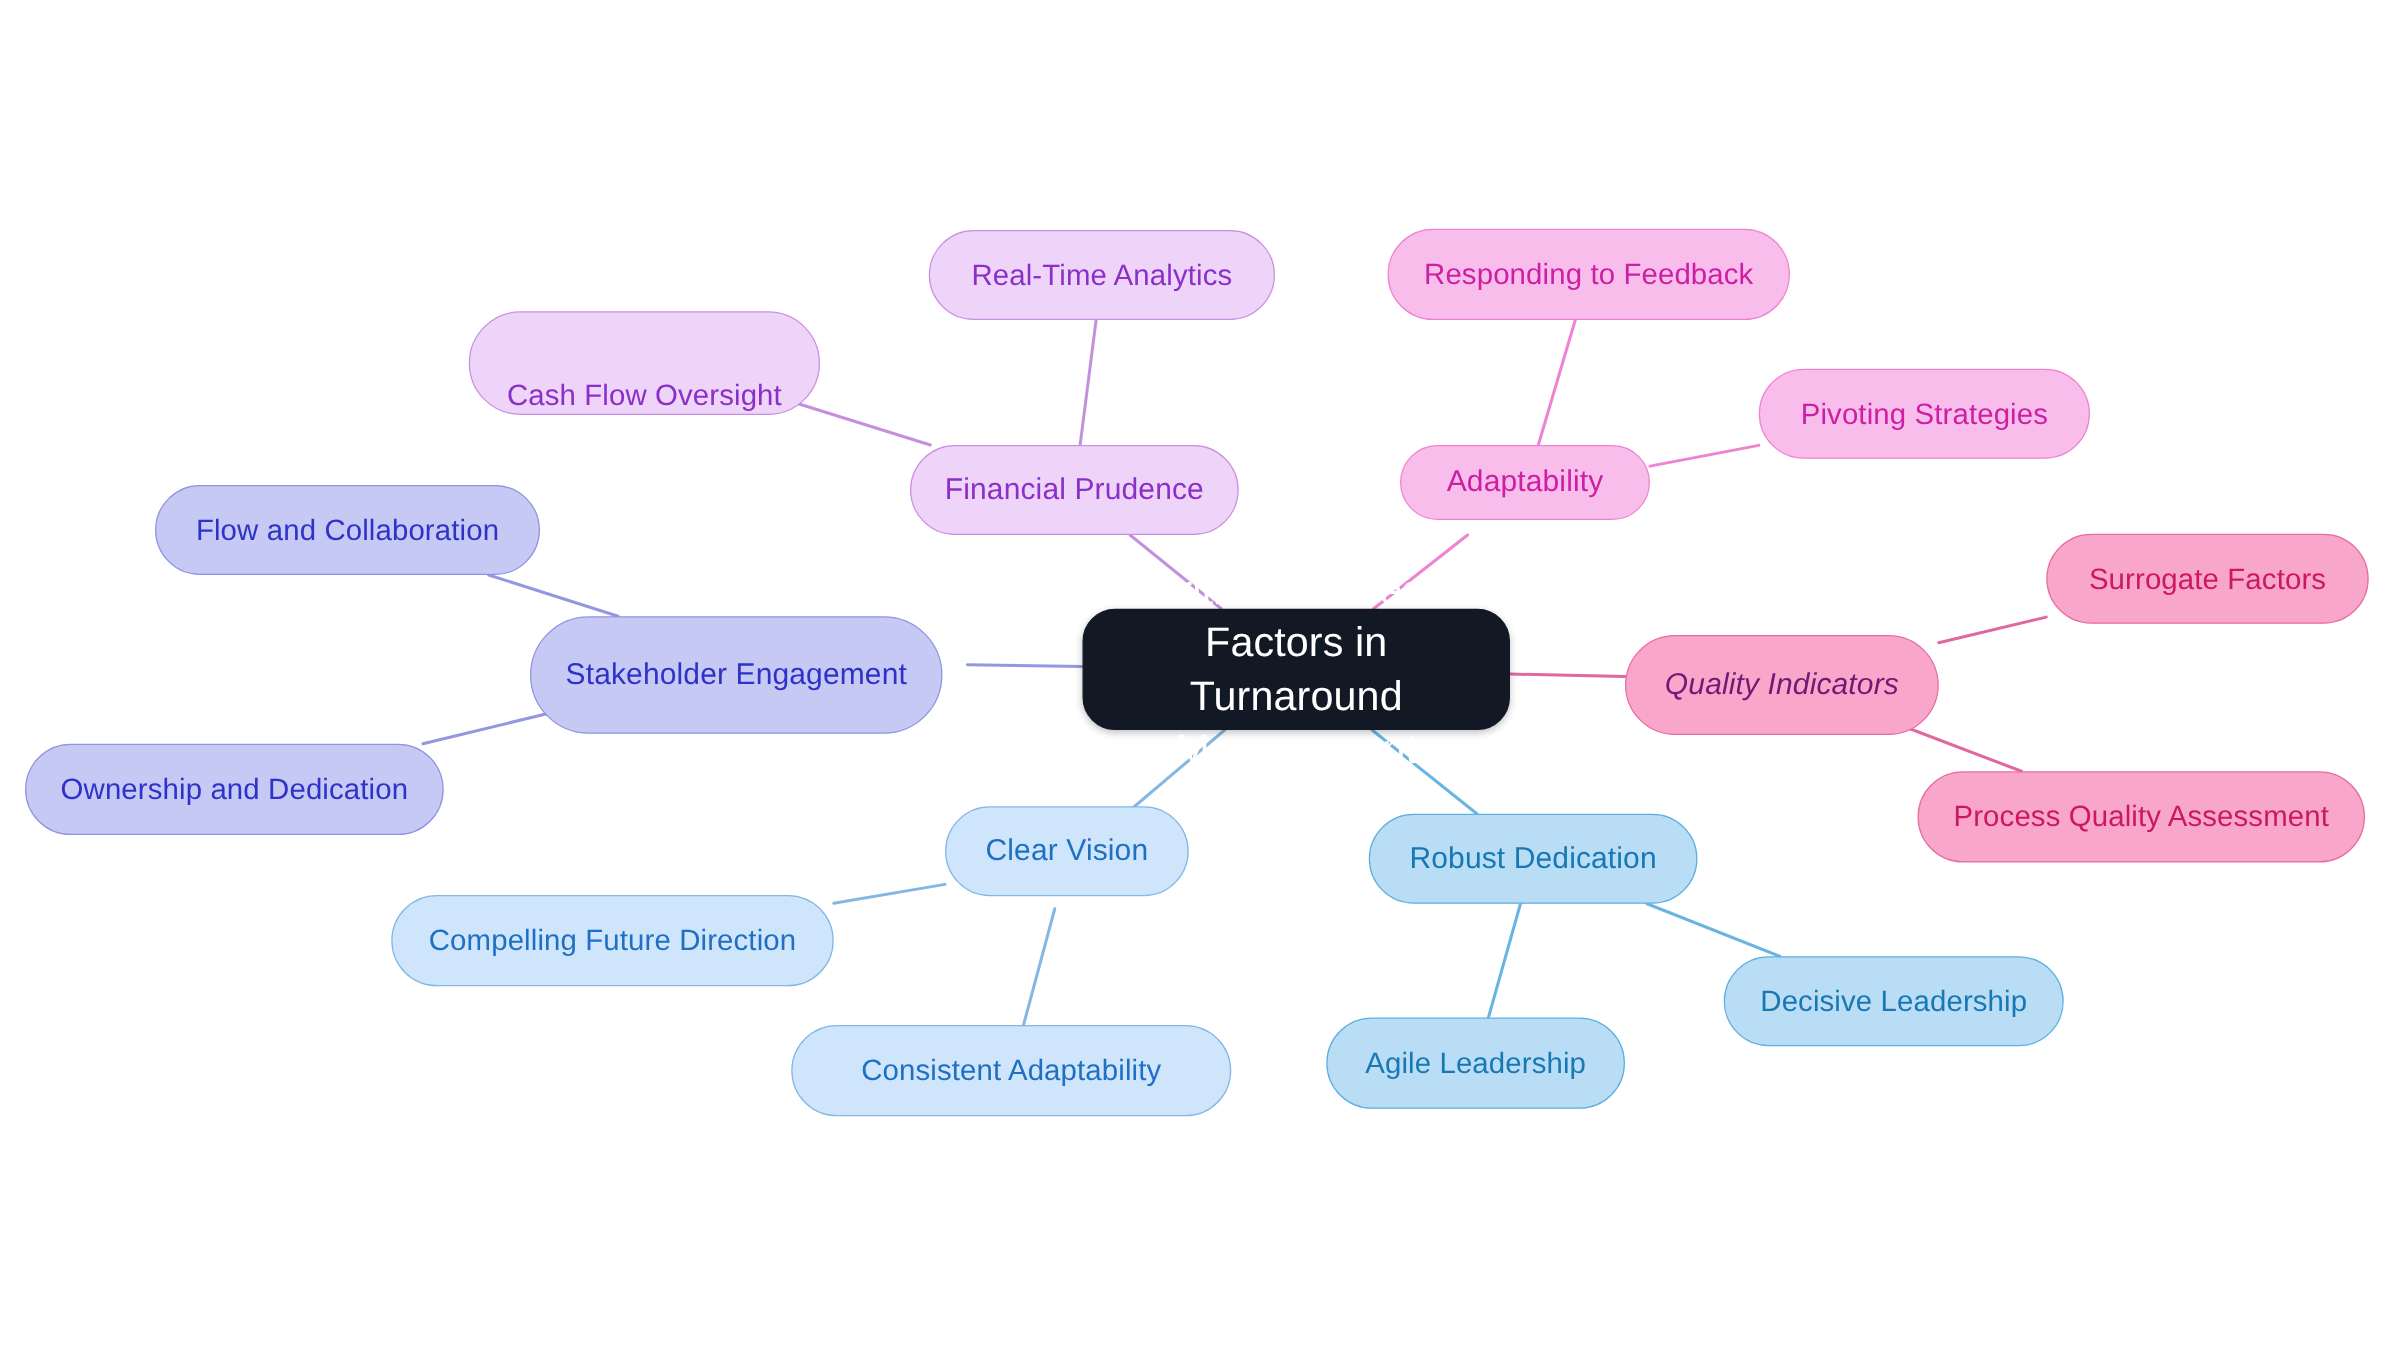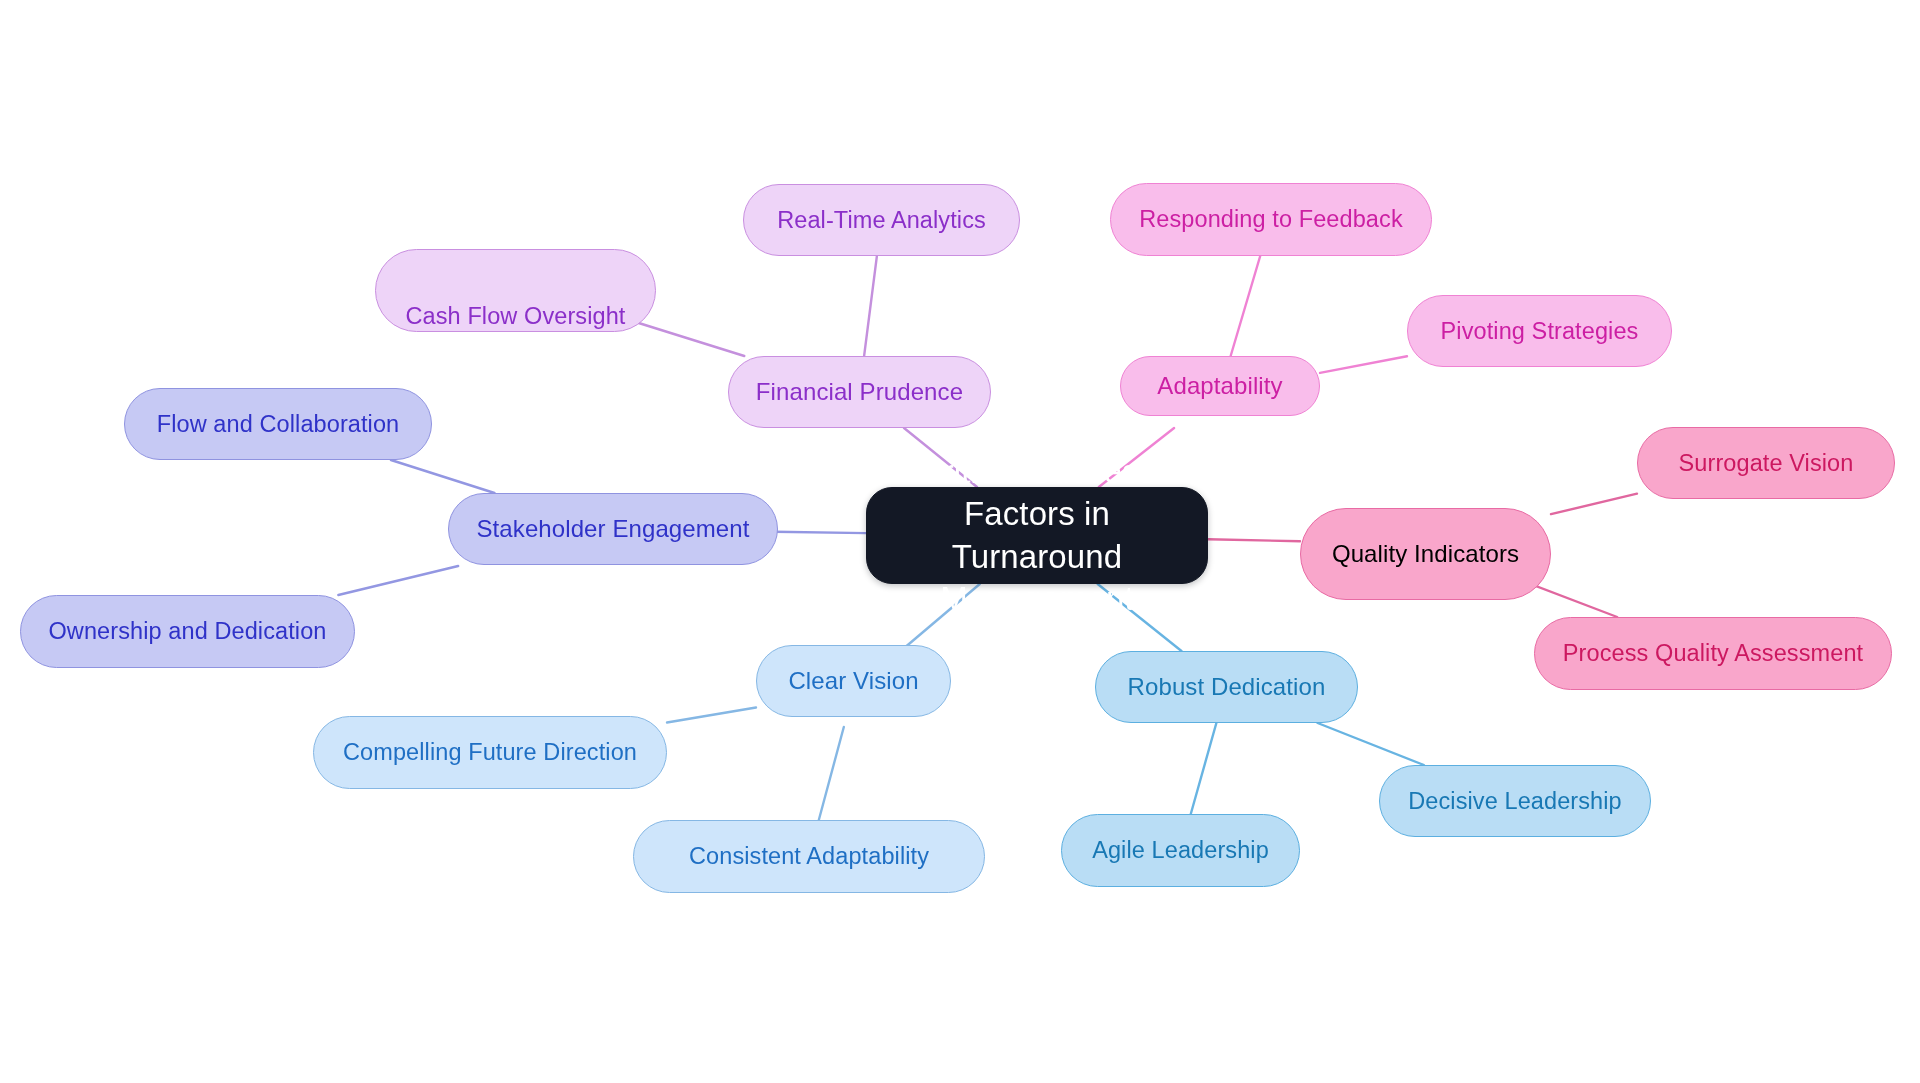--- a/index.html
+++ b/index.html
@@ -75,31 +75,31 @@
       <line x1="979.7668810289389" y1="584" x2="895.9823151125402" y2="655" stroke="#85b7e4" stroke-width="2.4" stroke-linecap="round"></line>
       <line x1="756" y1="707.4958734525447" x2="667" y2="722.5536451169188" stroke="#85b7e4" stroke-width="2.4" stroke-linecap="round"></line>
       <line x1="843.8202416918429" y1="727" x2="818.8141993957704" y2="820" stroke="#85b7e4" stroke-width="2.4" stroke-linecap="round"></line>
       <line x1="1097.6650165016501" y1="584" x2="1181.470297029703" y2="651" stroke="#68b4e2" stroke-width="2.4" stroke-linecap="round"></line>
       <line x1="1216.3715596330276" y1="723" x2="1190.769113149847" y2="814" stroke="#68b4e2" stroke-width="2.4" stroke-linecap="round"></line>
       <line x1="1317.6052631578948" y1="723" x2="1423.8947368421052" y2="765" stroke="#68b4e2" stroke-width="2.4" stroke-linecap="round"></line>
     </svg>
   <div id="node-layer">
       <div class="node node-root" style="left: 866px; top: 487px; width: 342px; height: 97px; background: rgb(19, 24, 37); border-color: rgb(19, 24, 37); color: rgb(255, 255, 255);"><span>Critical Success Factors in
 Turnaround Management</span></div>
-      <div class="node node-branch" style="left: 448px; top: 493px; width: 330px; height: 72px; background: rgb(198, 201, 244); border-color: rgb(143, 147, 224); color: rgb(47, 50, 200); align-items: center;"><span>Stakeholder Engagement</span></div>
+      <div class="node node-branch" style="left: 424px; top: 493px; width: 330px; height: 94px; background: rgb(198, 201, 244); border-color: rgb(143, 147, 224); color: rgb(47, 50, 200); align-items: center;"><span>Stakeholder Engagement</span></div>
       <div class="node node-leaf" style="left: 124px; top: 388px; width: 308px; height: 72px; background: rgb(198, 201, 244); border-color: rgb(143, 147, 224); color: rgb(47, 50, 200);"><span>Flow and Collaboration</span></div>
       <div class="node node-leaf" style="left: 20px; top: 595px; width: 335px; height: 73px; background: rgb(198, 201, 244); border-color: rgb(143, 147, 224); color: rgb(47, 50, 200); text-align: right;"><span>Ownership and Dedication</span></div>
       <div class="node node-branch" style="left: 728px; top: 356px; width: 263px; height: 72px; background: rgb(238, 212, 248); border-color: rgb(201, 143, 224); color: rgb(139, 47, 201);"><span>Financial Prudence</span></div>
       <div class="node node-leaf" style="left: 375px; top: 249px; width: 281px; height: 83px; background: rgb(238, 212, 248); border-color: rgb(201, 143, 224); color: rgb(139, 47, 201); align-items: flex-end;"><span>Cash Flow Oversight</span></div>
       <div class="node node-leaf" style="left: 743px; top: 184px; width: 277px; height: 72px; background: rgb(238, 212, 248); border-color: rgb(201, 143, 224); color: rgb(139, 47, 201);"><span>Real-Time Analytics</span></div>
       <div class="node node-branch" style="left: 1120px; top: 356px; width: 200px; height: 60px; background: rgb(249, 189, 235); border-color: rgb(239, 130, 211); color: rgb(204, 31, 163);"><span>Adaptability</span></div>
       <div class="node node-leaf" style="left: 1110px; top: 183px; width: 322px; height: 73px; background: rgb(249, 189, 235); border-color: rgb(239, 130, 211); color: rgb(204, 31, 163);"><span>Responding to Feedback</span></div>
       <div class="node node-leaf" style="left: 1407px; top: 295px; width: 265px; height: 72px; background: rgb(249, 189, 235); border-color: rgb(239, 130, 211); color: rgb(204, 31, 163);"><span>Pivoting Strategies</span></div>
-      <div class="node node-branch" style="left: 1300px; top: 508px; width: 251px; height: 92px; background: rgb(249, 166, 203); border-color: rgb(232, 107, 164); color: #000000;"><span>Quality Indicators</span></div>
-      <div class="node node-leaf" style="left: 1637px; top: 427px; width: 258px; height: 72px; background: rgb(249, 166, 203); border-color: rgb(232, 107, 164); color: rgb(204, 24, 96);"><span>Surrogate Vision</span></div>
+      <div class="node node-branch" style="left: 1300px; top: 508px; width: 251px; height: 80px; background: rgb(249, 166, 203); border-color: rgb(232, 107, 164); color: #701a75; font-style: italic;"><span>Quality Indicators</span></div>
+      <div class="node node-leaf" style="left: 1637px; top: 427px; width: 258px; height: 72px; background: rgb(249, 166, 203); border-color: rgb(232, 107, 164); color: rgb(204, 24, 96);"><span>Surrogate Factors</span></div>
       <div class="node node-leaf" style="left: 1534px; top: 617px; width: 358px; height: 73px; background: rgb(249, 166, 203); border-color: rgb(232, 107, 164); color: rgb(204, 24, 96);"><span>Process Quality Assessment</span></div>
       <div class="node node-branch" style="left: 756px; top: 645px; width: 195px; height: 72px; background: rgb(206, 229, 251); border-color: rgb(133, 183, 228); color: rgb(31, 111, 196);"><span>Clear Vision</span></div>
       <div class="node node-leaf" style="left: 313px; top: 716px; width: 354px; height: 73px; background: rgb(206, 229, 251); border-color: rgb(133, 183, 228); color: rgb(31, 111, 196);"><span>Compelling Future Direction</span></div>
       <div class="node node-leaf" style="left: 633px; top: 820px; width: 352px; height: 73px; background: rgb(206, 229, 251); border-color: rgb(133, 183, 228); color: rgb(31, 111, 196);"><span>Consistent Adaptability</span></div>
       <div class="node node-branch" style="left: 1095px; top: 651px; width: 263px; height: 72px; background: rgb(185, 221, 245); border-color: rgb(92, 175, 224); color: rgb(24, 120, 180);"><span>Robust Dedication</span></div>
       <div class="node node-leaf" style="left: 1061px; top: 814px; width: 239px; height: 73px; background: rgb(185, 221, 245); border-color: rgb(92, 175, 224); color: rgb(24, 120, 180);"><span>Agile Leadership</span></div>
       <div class="node node-leaf" style="left: 1379px; top: 765px; width: 272px; height: 72px; background: rgb(185, 221, 245); border-color: rgb(92, 175, 224); color: rgb(24, 120, 180);"><span>Decisive Leadership</span></div>
     </div>
 </div>
 

